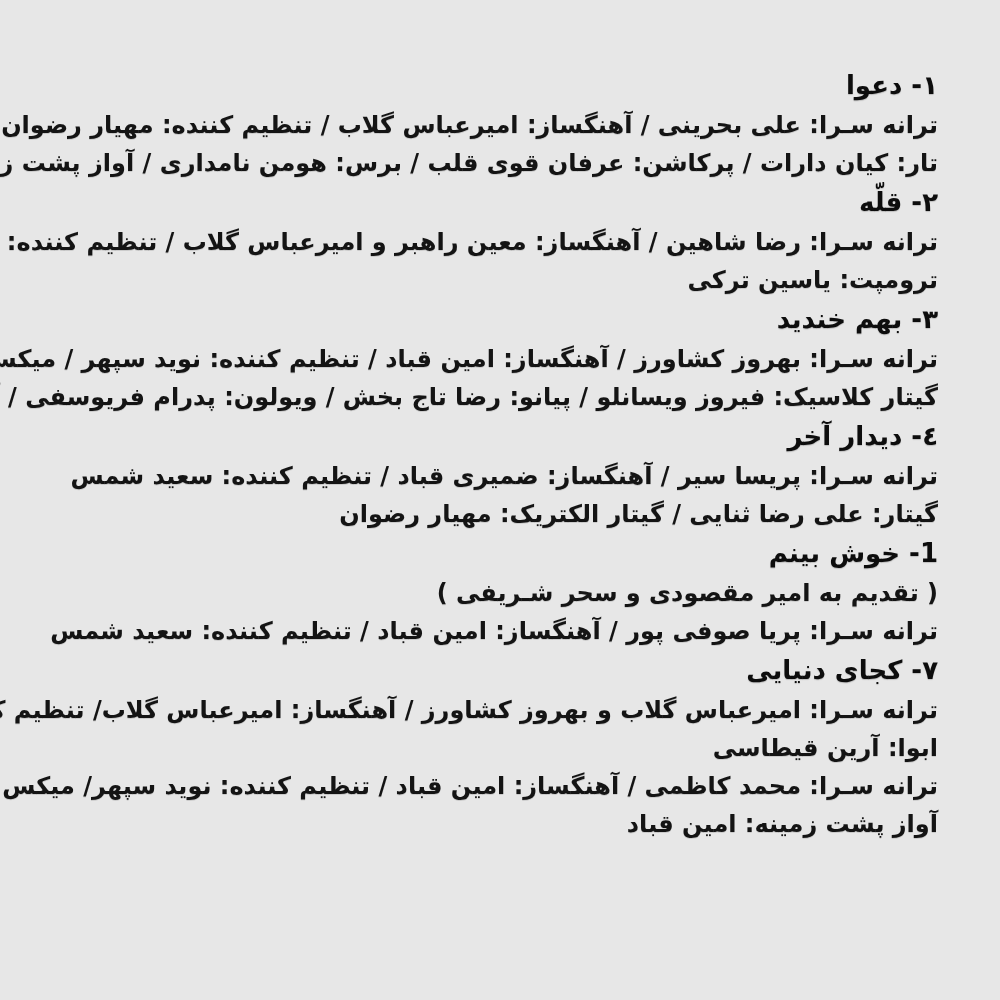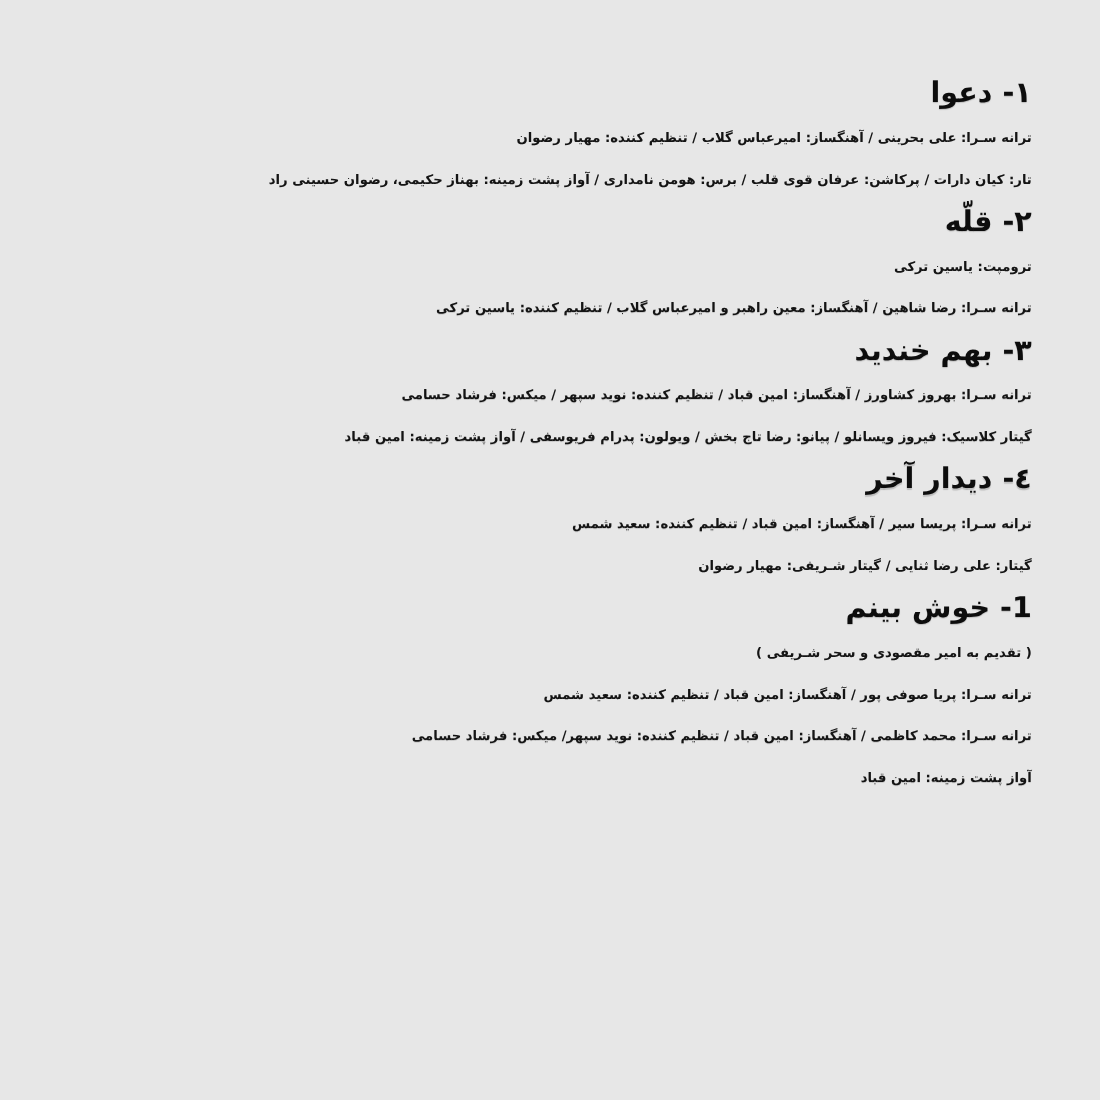--- a/index.html
+++ b/index.html
@@ -29,21 +29,21 @@
   .track-title {
     font-size: 26px;
     font-weight: bold;
     line-height: 41px;
     margin: 0;
     color: #0d0d0d;
     text-shadow: 0 1px 1px rgba(0,0,0,0.18);
     white-space: nowrap;
   }
   .track-line {
-    font-size: 12px;
+    font-size: 24px;
     font-weight: bold;
     line-height: 38px;
     margin: 0;
     color: #141414;
     text-shadow: 0 0.5px 0.5px rgba(0,0,0,0.12);
     white-space: nowrap;
   }
 </style>
 </head>
 <body>
@@ -51,42 +51,47 @@
 <div class="page">
 
   <div class="track">
     <h2 class="track-title">۱- دعوا</h2>
     <p class="track-line">ترانه سـرا: علی بحرینی / آهنگساز: امیرعباس گلاب / تنظیم کننده: مهیار رضوان</p>
     <p class="track-line">تار: کیان دارات / پرکاشن: عرفان قوی قلب / برس: هومن نامداری / آواز پشت زمینه: بهناز حکیمی، رضوان حسینی راد</p>
   </div>
 
   <div class="track">
     <h2 class="track-title">۲- قلّه</h2>
+    <p class="track-line">ترانه سـرا: رضا شاهین / آهنگساز: معین راهبر و امیرعباس گلاب / تنظیم کننده: یاسین ترکی</p>
     <p class="track-line">ترومپت: یاسین ترکی</p>
-    <p class="track-line">ترانه سـرا: رضا شاهین / آهنگساز: معین راهبر و امیرعباس گلاب / تنظیم کننده: یاسین ترکی</p>
   </div>
 
   <div class="track">
     <h2 class="track-title">۳- بهم خندید</h2>
     <p class="track-line">ترانه سـرا: بهروز کشاورز / آهنگساز: امین قباد / تنظیم کننده: نوید سپهر / میکس: فرشاد حسامی</p>
     <p class="track-line">گیتار کلاسیک: فیروز ویسانلو / پیانو: رضا تاج بخش / ویولون: پدرام فریوسفی / آواز پشت زمینه: امین قباد</p>
   </div>
 
   <div class="track">
     <h2 class="track-title">٤- دیدار آخر</h2>
-    <p class="track-line">ترانه سـرا: پریسا سیر / آهنگساز: امین قباد / تنظیم کننده: سعید شمس</p>
-    <p class="track-line">گیتار: علی رضا ثنایی / گیتار شـریفی: مهیار رضوان</p>
+    <p class="track-line">ترانه سـرا: پریسا سیر / آهنگساز: ضمیری قباد / تنظیم کننده: سعید شمس</p>
+    <p class="track-line">گیتار: علی رضا ثنایی / گیتار الکتریک: مهیار رضوان</p>
   </div>
 
   <div class="track">
     <h2 class="track-title">1- خوش بینم</h2>
     <p class="track-line">( تقدیم به امیر مقصودی و سحر شـریفی )</p>
     <p class="track-line">ترانه سـرا: پریا صوفی پور / آهنگساز: امین قباد / تنظیم کننده: سعید شمس</p>
   </div>
 
 
+  <div class="track">
+    <h2 class="track-title">۷- کجای دنیایی</h2>
+    <p class="track-line">ترانه سـرا: امیرعباس گلاب و بهروز کشاورز / آهنگساز: امیرعباس گلاب/ تنظیم کننده: امیر محمدی</p>
+    <p class="track-line">ابوا: آرین قیطاسی</p>
+  </div>
 
   <div class="track">
     <p class="track-line">ترانه سـرا: محمد کاظمی  / آهنگساز: امین قباد / تنظیم کننده: نوید سپهر/ میکس: فرشاد حسامی</p>
     <p class="track-line">آواز پشت زمینه: امین قباد</p>
   </div>
 
 </div>
 
 </body></html>

